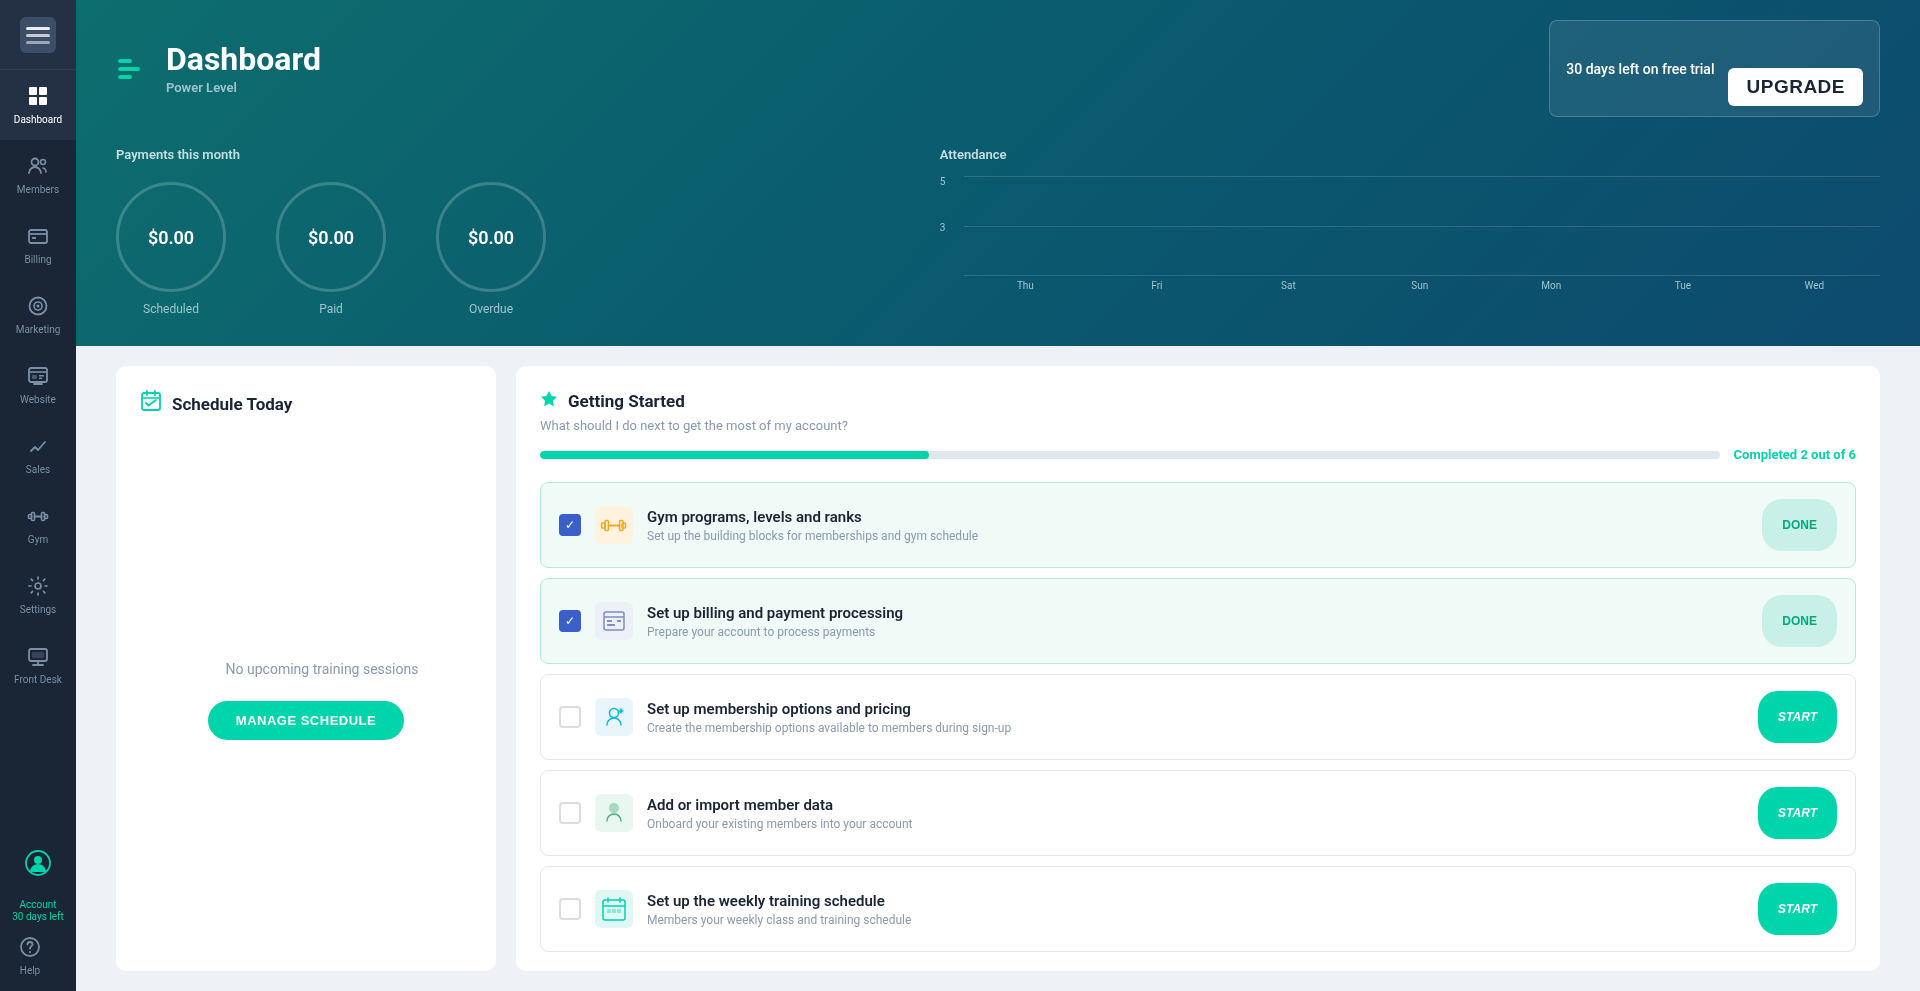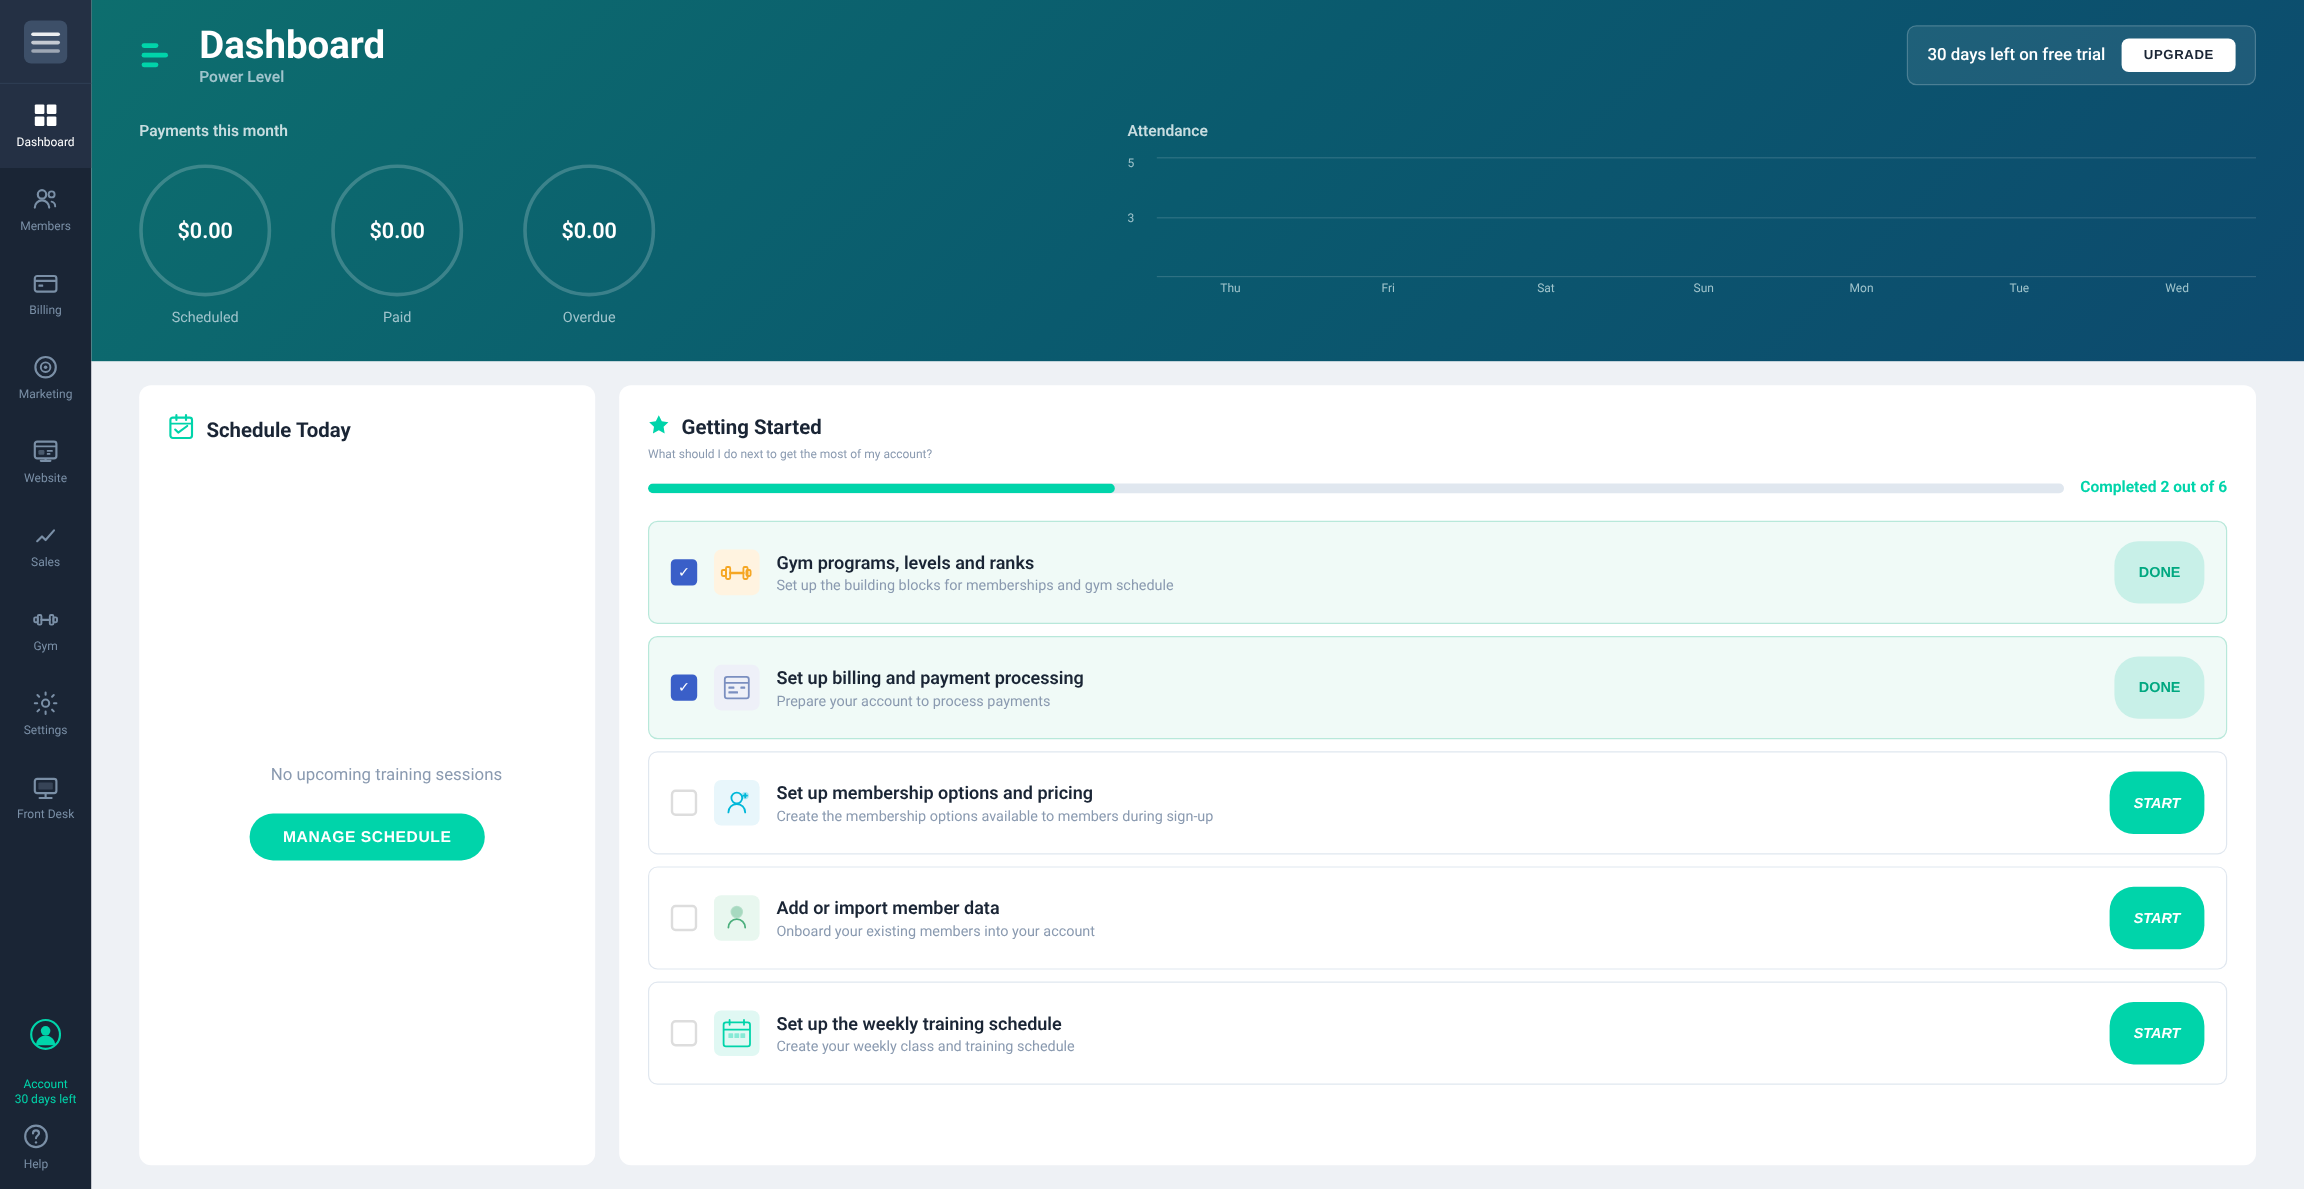--- a/index.html
+++ b/index.html
@@ -126,24 +126,25 @@
       color: #fff;
       font-size: 14px;
       font-weight: 500;
     }
     .upgrade-btn {
       background: #fff;
       color: #1a2535;
       border: none;
       border-radius: 6px;
       padding: 8px 18px;
-      font-size: 11px;
+      font-size: 19px;
       font-weight: 700;
       cursor: pointer;
       letter-spacing: 0.5px;
+      margin-top: 37px;
     }
 
     
     .payments-attendance-row {
       display: flex;
       gap: 0;
       align-items: flex-start;
     }
     .payments-section {
       flex: 1;
@@ -290,21 +291,21 @@
       color: #00d4aa;
       font-size: 18px;
     }
     .gs-title {
       font-size: 17px;
       font-weight: 700;
       color: #1a2535;
     }
     .gs-subtitle {
       color: #8a9ab0;
-      font-size: 10px;
+      font-size: 13px;
       margin-bottom: 14px;
     }
     .progress-row {
       display: flex;
       align-items: center;
       gap: 14px;
       margin-bottom: 20px;
     }
     .progress-bar-bg {
       flex: 1;
@@ -733,19 +734,19 @@
             <rect x="3" y="5" width="22" height="20" rx="2" stroke="#00d4aa" stroke-width="1.5" fill="none"></rect>
             <path d="M3 11h22" stroke="#00d4aa" stroke-width="1.5"></path>
             <path d="M8 3v4M20 3v4" stroke="#00d4aa" stroke-width="1.5" stroke-linecap="round"></path>
             <rect x="7" y="14" width="4" height="4" rx="0.5" fill="#00d4aa" opacity="0.4"></rect>
             <rect x="12" y="14" width="4" height="4" rx="0.5" fill="#00d4aa" opacity="0.4"></rect>
             <rect x="17" y="14" width="4" height="4" rx="0.5" fill="#00d4aa" opacity="0.4"></rect>
           </svg>
         </div>
         <div class="task-text">
           <div class="task-title">Set up the weekly training schedule</div>
-          <div class="task-desc">Create your weekly class and training schedule</div>
+          <div class="task-desc">Members your weekly class and training schedule</div>
         </div>
         <button class="task-btn start-btn">START</button>
       </div>
     </div>
   </div>
 </div>
 
 </body></html>

